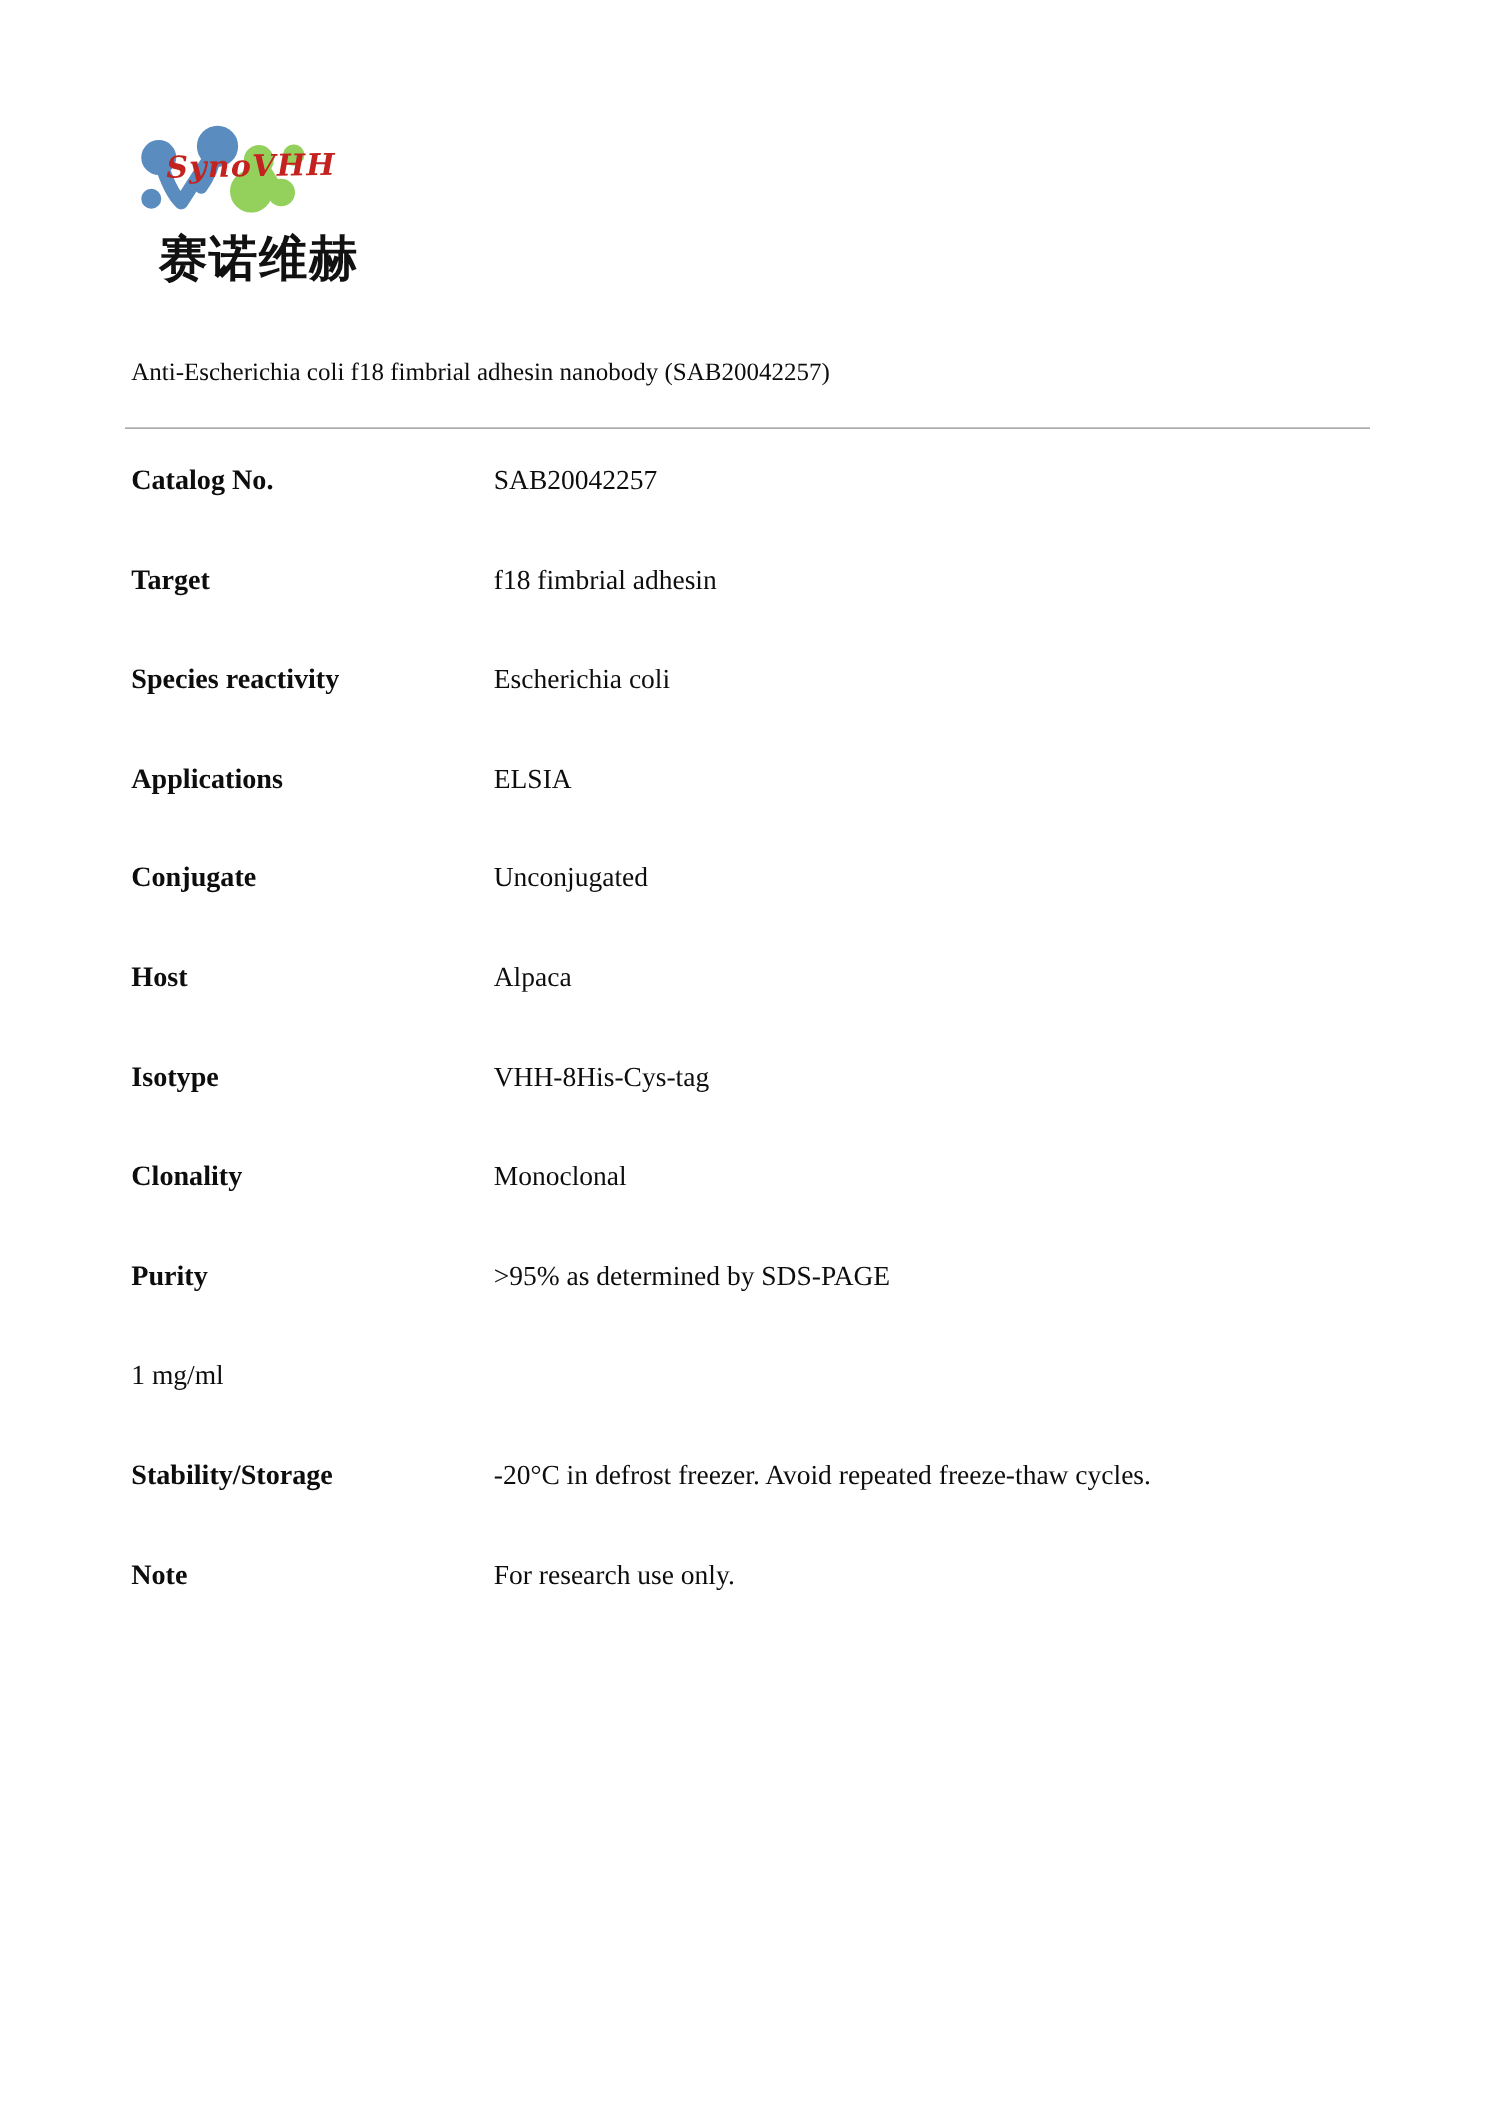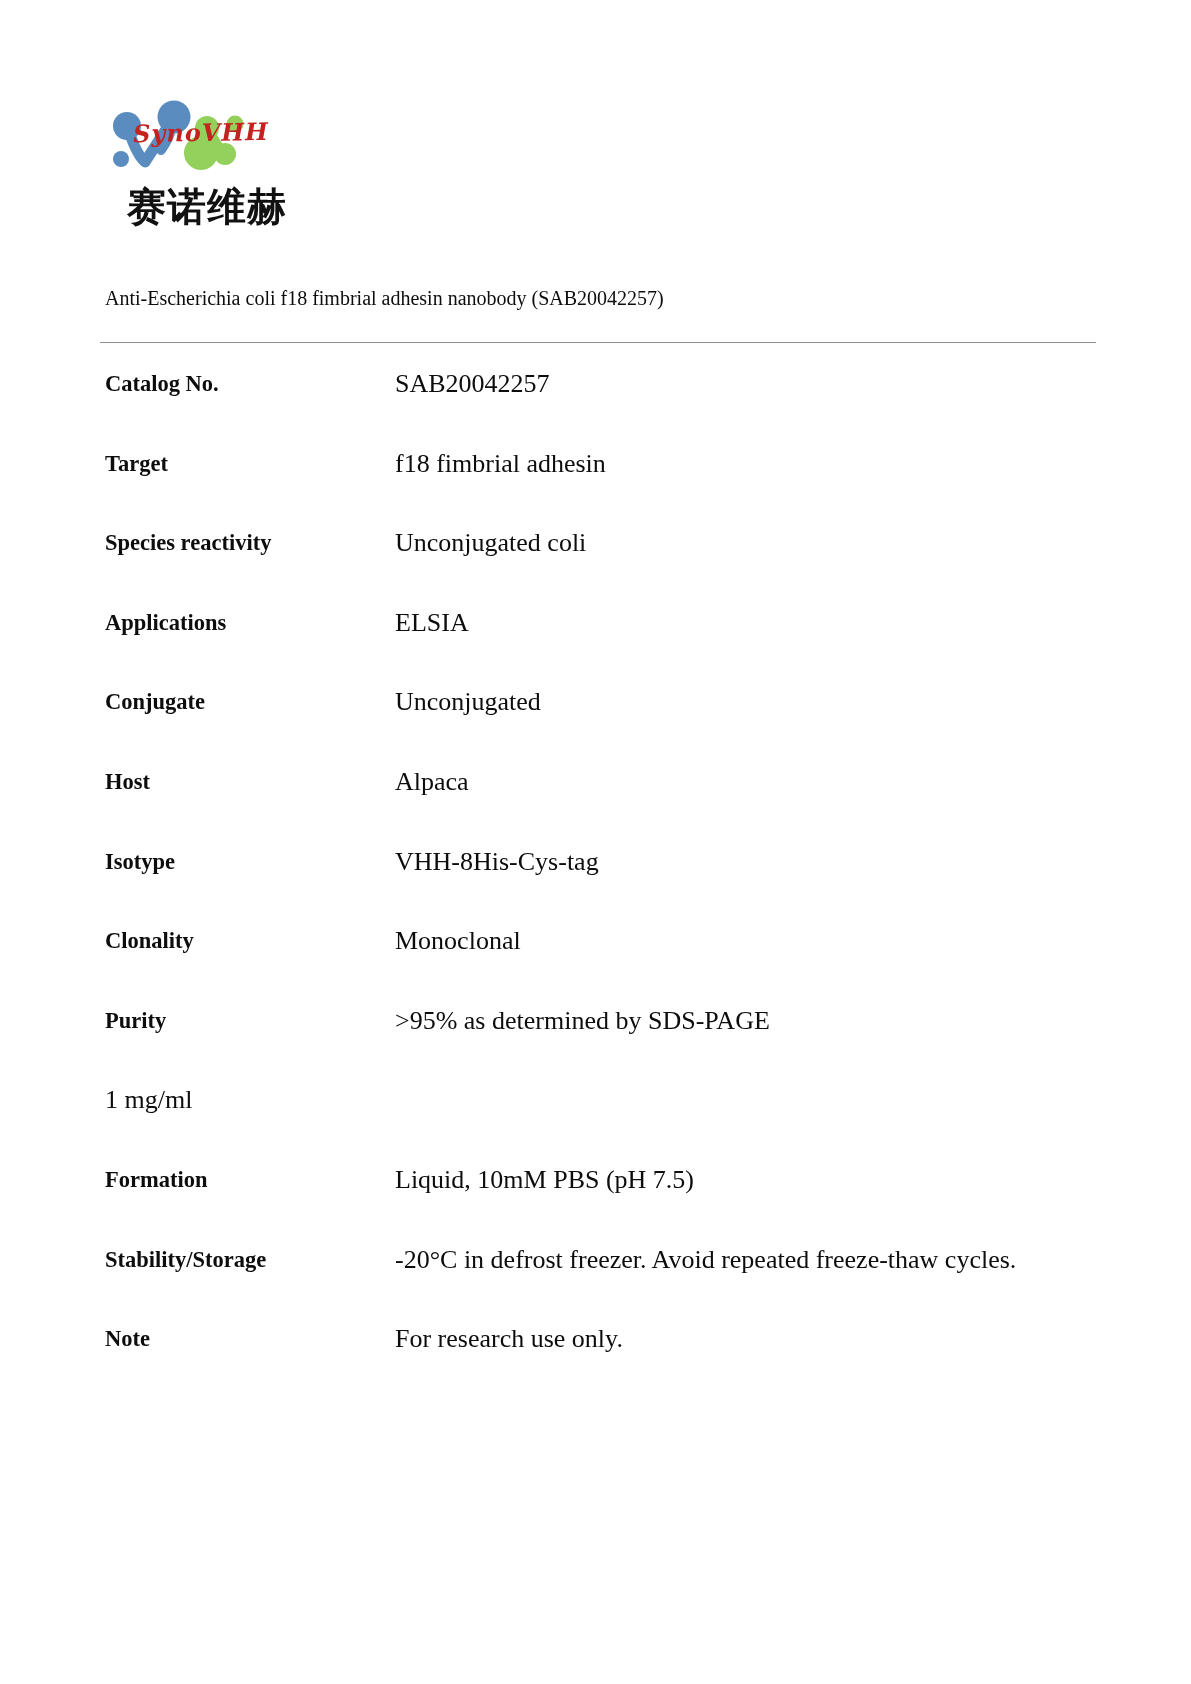--- a/index.html
+++ b/index.html
@@ -89,21 +89,21 @@
   }
   .spec-label {
     flex: 0 0 290px;
     font-weight: bold;
     font-size: 22.5px;
     line-height: 30px;
     color: #0d0d0d;
   }
   .spec-value {
     flex: 1 1 auto;
-    font-size: 26px;
+    font-size: 22px;
     line-height: 30px;
     color: #0d0d0d;
   }
 </style>
 </head>
 <body>
 
 <div class="page">
 
   <div class="logo">
@@ -138,21 +138,21 @@
       <div class="spec-value">SAB20042257</div>
     </div>
 
     <div class="spec-row">
       <div class="spec-label">Target</div>
       <div class="spec-value">f18 fimbrial adhesin</div>
     </div>
 
     <div class="spec-row">
       <div class="spec-label">Species reactivity</div>
-      <div class="spec-value">Unconjugated coli</div>
+      <div class="spec-value">Escherichia coli</div>
     </div>
 
     <div class="spec-row">
       <div class="spec-label">Applications</div>
       <div class="spec-value">ELSIA</div>
     </div>
 
     <div class="spec-row">
       <div class="spec-label">Conjugate</div>
       <div class="spec-value">Unconjugated</div>
@@ -175,24 +175,20 @@
 
     <div class="spec-row">
       <div class="spec-label">Purity</div>
       <div class="spec-value">&gt;95% as determined by SDS-PAGE</div>
     </div>
 
     <div class="spec-row">
       <div class="spec-value">1 mg/ml</div>
     </div>
 
-    <div class="spec-row">
-      <div class="spec-label">Formation</div>
-      <div class="spec-value">Liquid, 10mM PBS (pH 7.5)</div>
-    </div>
 
     <div class="spec-row">
       <div class="spec-label">Stability/Storage</div>
       <div class="spec-value">-20°C in defrost freezer. Avoid repeated freeze-thaw cycles.</div>
     </div>
 
     <div class="spec-row">
       <div class="spec-label">Note</div>
       <div class="spec-value">For research use only.</div>
     </div>

